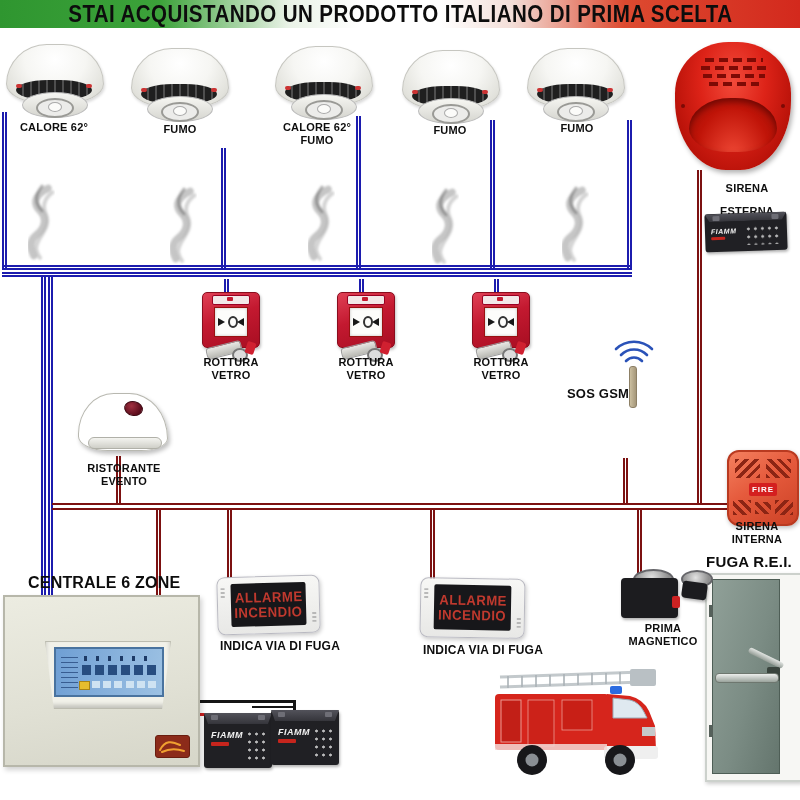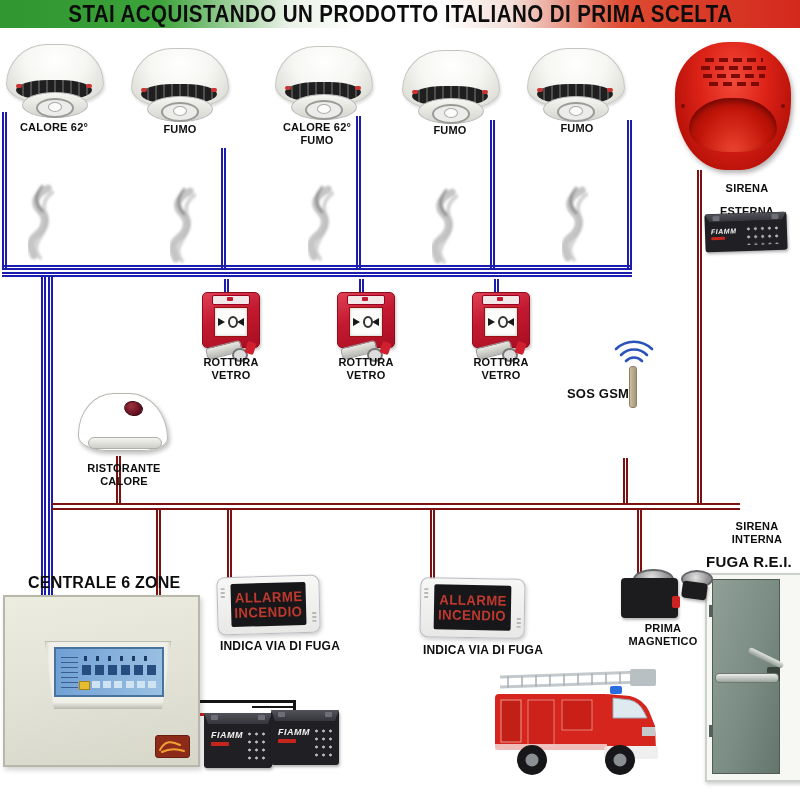--- a/index.html
+++ b/index.html
@@ -353,21 +353,21 @@
   </div>
   <div class="gsm-ant" style="left:629px;top:366px;"></div>
   <div class="lbl" style="left:556px;top:386px;width:84px;font-size:13px;">SOS GSM</div>
 
   <div class="rip" style="left:78px;top:393px;">
     <div class="rip-body"></div>
     <div class="rip-led"></div>
     <div class="rip-lip"></div>
   </div>
   <div class="lbl" style="left:59px;top:462px;width:130px;">RISTORANTE</div>
-  <div class="lbl" style="left:59px;top:475px;width:130px;">CALORE</div>
+  <div class="lbl" style="left:59px;top:475px;width:130px;">EVENTO</div>
 
   <div class="sext" style="left:675px;top:42px;">
     <div class="sext-slots" style="left:30px;top:16px;width:58px;"></div>
     <div class="sext-slots" style="left:26px;top:24px;width:66px;"></div>
     <div class="sext-slots" style="left:28px;top:32px;width:62px;"></div>
     <div class="sext-slots" style="left:34px;top:40px;width:50px;"></div>
     <div class="sext-mouth"></div>
     <div class="sext-dot" style="left:6px;top:62px;"></div>
       <div class="sext-dot" style="right:6px;top:62px;"></div>
   </div>
@@ -375,20 +375,28 @@
   <div class="lbl" style="left:697px;top:205px;width:100px;">ESTERNA</div>
   <div class="bat" style="left:705px;top:213px;width:82px;height:38px;transform:rotate(-2deg);">
     <div class="bat-top" style="height:8px;"></div>
     <div class="bat-term" style="left:8px;"></div>
       <div class="bat-term" style="right:8px;"></div>
     <span class="bat-brand" style="left:6px;top:14px;font-size:7px;">FIAMM</span>
     <span class="bat-red" style="left:6px;top:23px;width:14px;height:3px;"></span>
     <div class="bat-icons" style="left:40px;top:12px;width:36px;height:20px;"></div>
   </div>
 
+  <div class="sint" style="left:727px;top:450px;">
+    <div class="sint-st" style="left:6px;top:7px;width:25px;height:19px;"></div>
+    <div class="sint-st alt" style="left:37px;top:7px;width:25px;height:19px;"></div>
+    <div class="sint-st alt" style="left:4px;top:48px;width:18px;height:15px;"></div>
+    <div class="sint-st" style="left:46px;top:48px;width:18px;height:15px;"></div>
+    <div class="sint-st alt" style="left:26px;top:50px;width:16px;height:12px;"></div>
+    <div class="sint-badge">FIRE</div>
+  </div>
   <div class="lbl" style="left:707px;top:520px;width:100px;">SIRENA</div>
   <div class="lbl" style="left:707px;top:533px;width:100px;">INTERNA</div>
   <div class="lbl" style="left:698px;top:553px;width:102px;font-size:15px;">FUGA R.E.I.</div>
 
   <div class="door" style="left:705px;top:573px;">
     <div class="door-leaf"></div>
     <div class="door-hinge" style="top:30px;"></div>
       <div class="door-hinge" style="top:150px;"></div>
     <div class="door-arm"></div>
     <div class="door-block"></div>

